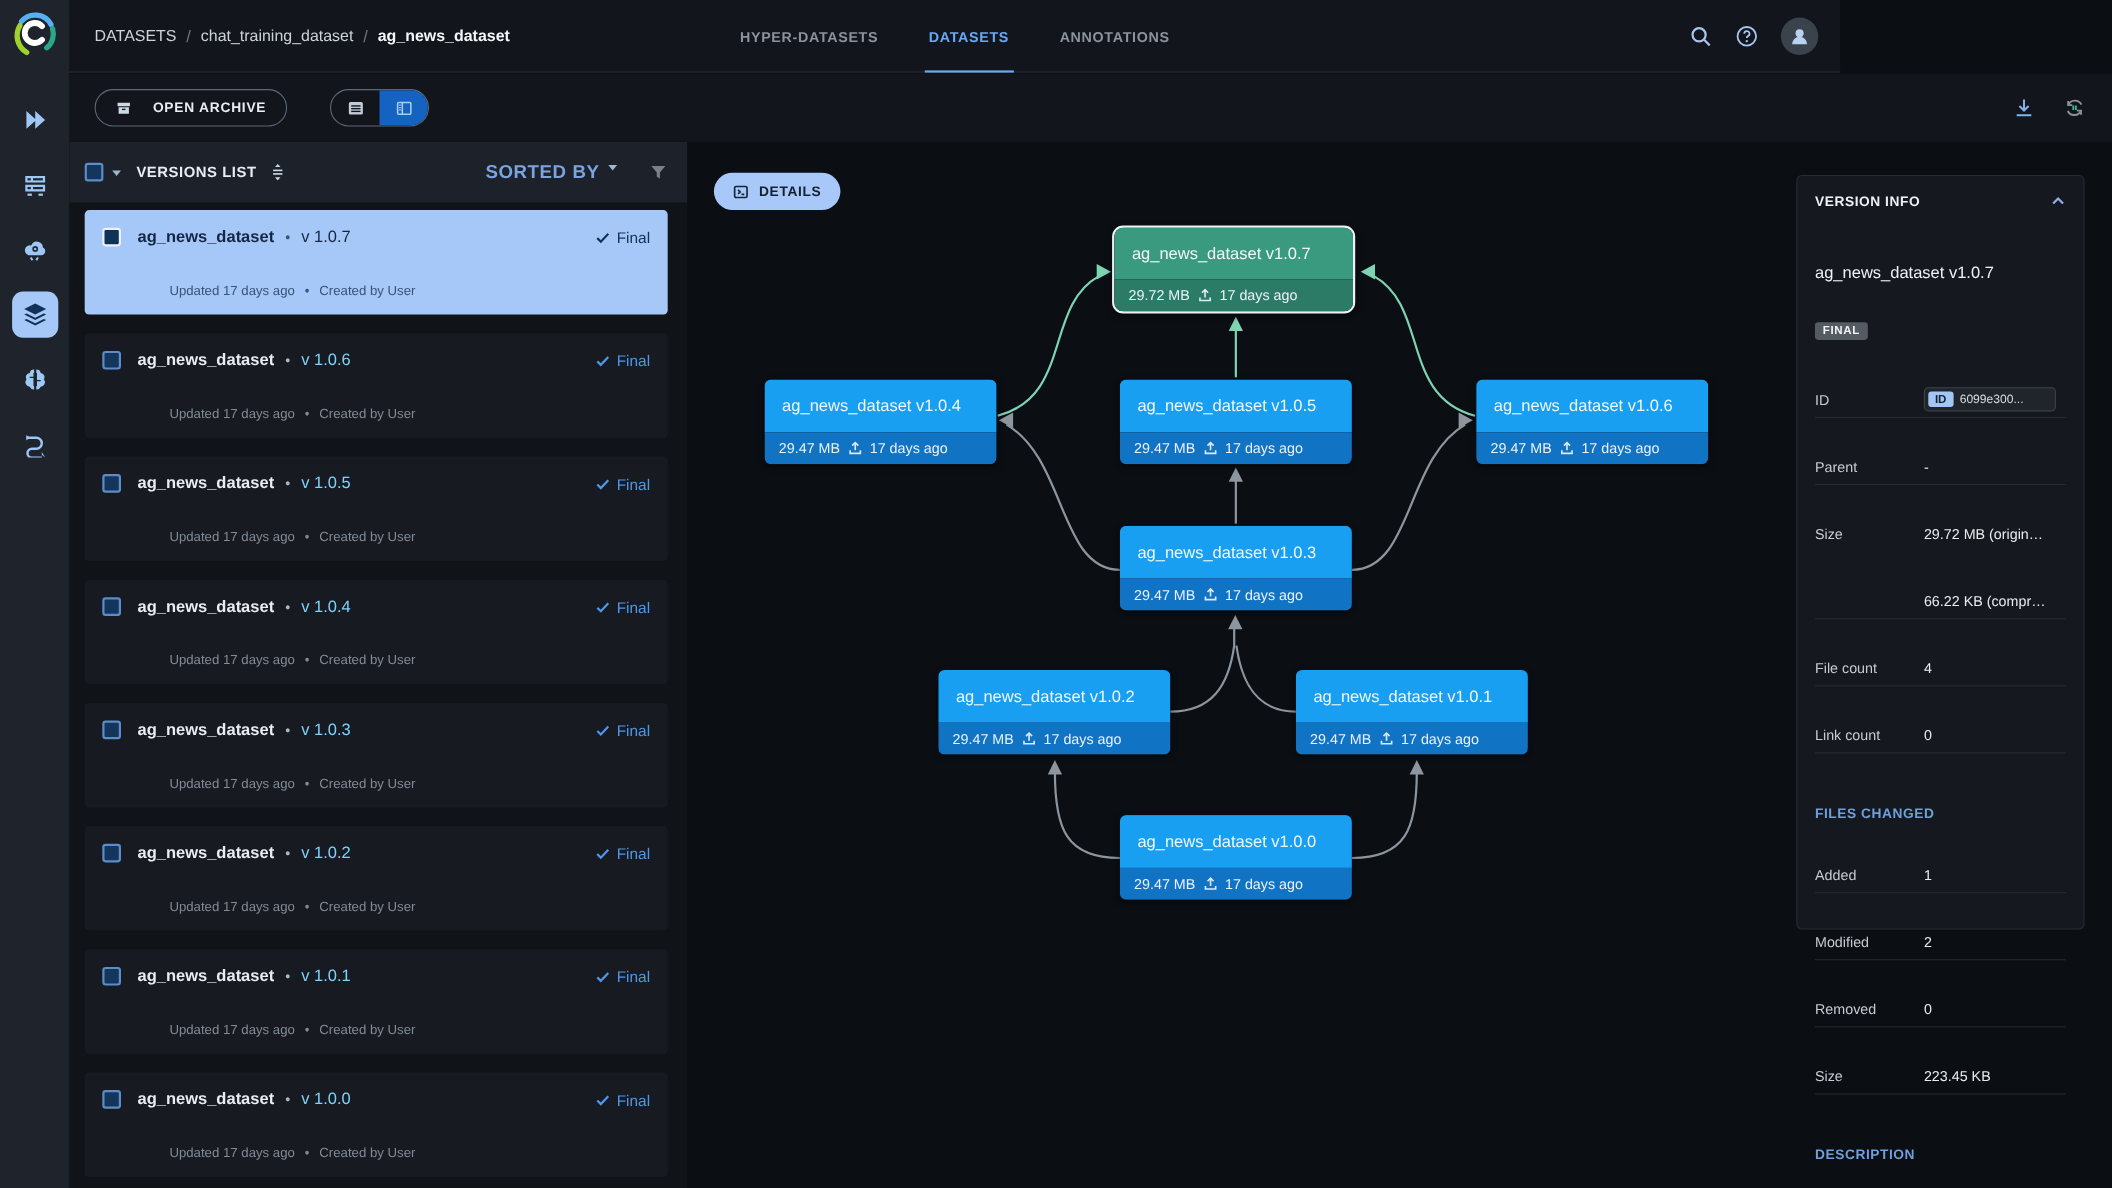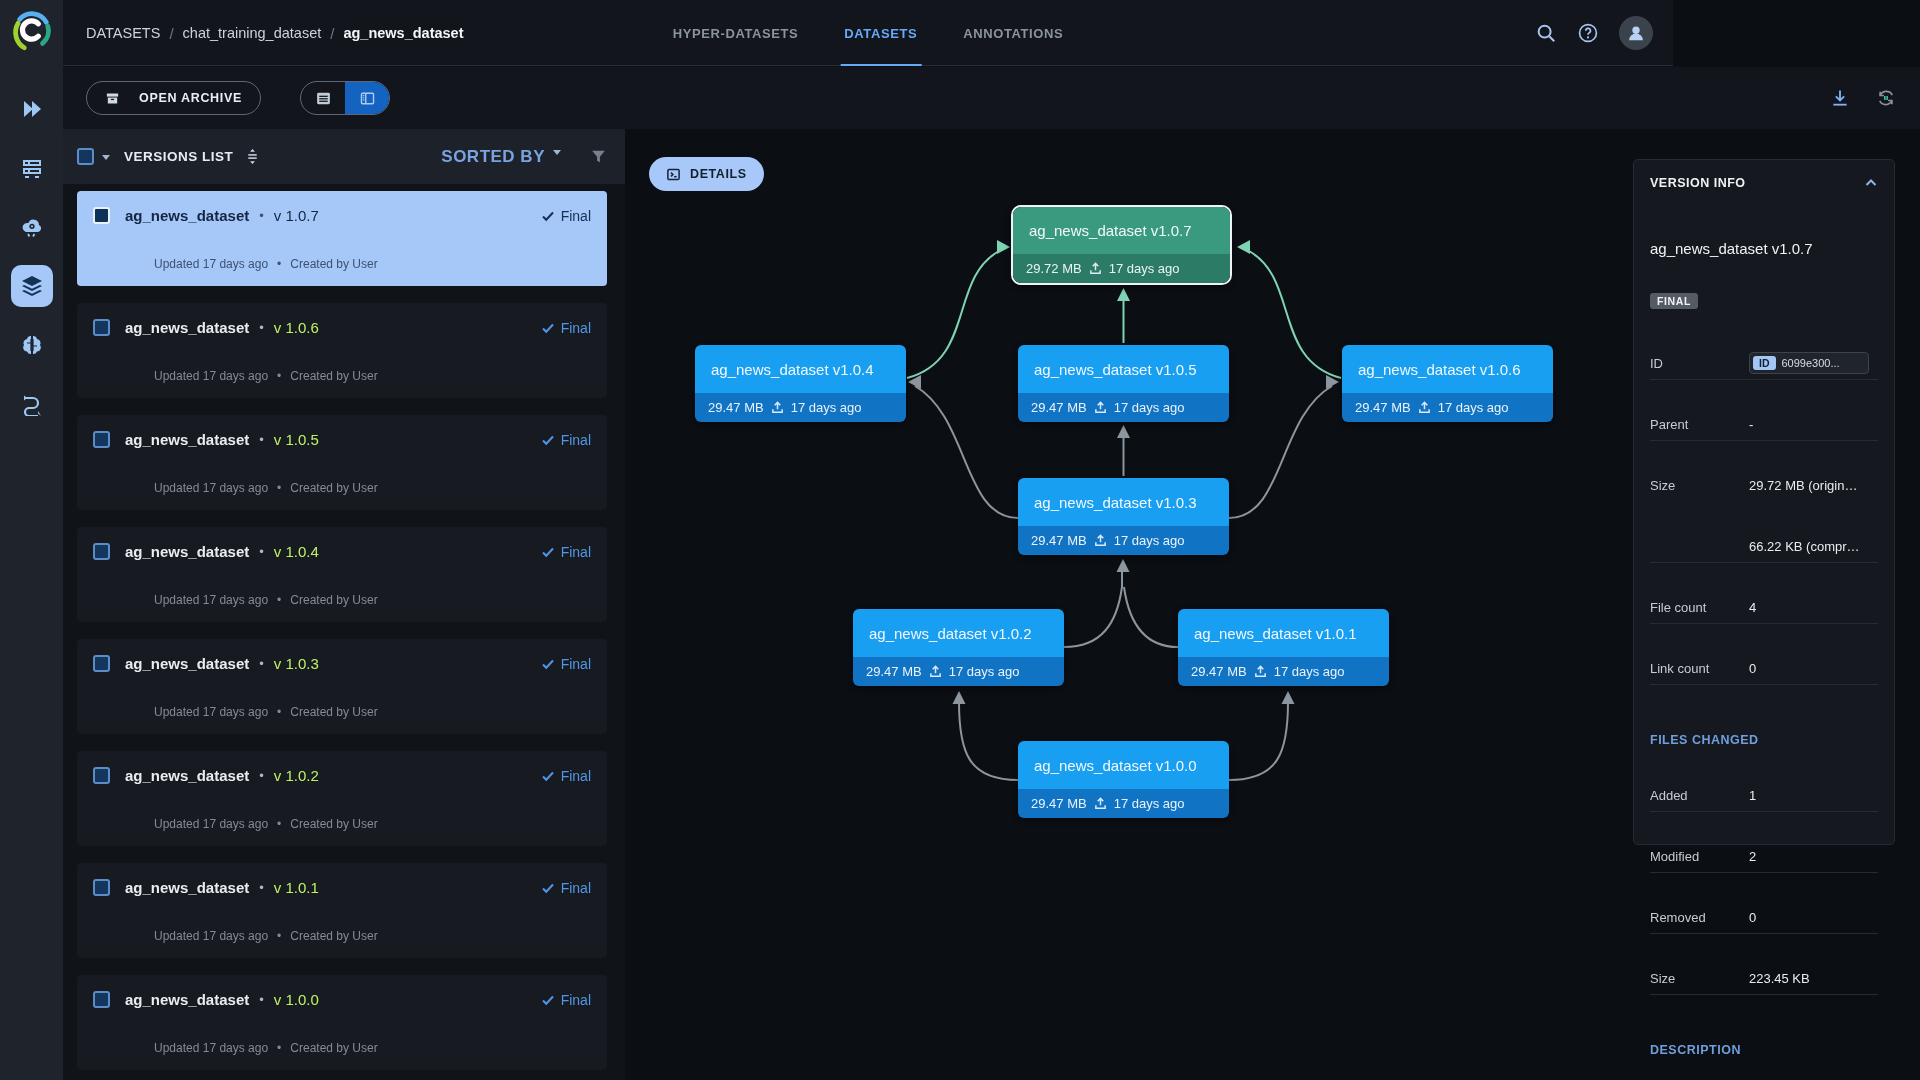--- a/index.html
+++ b/index.html
@@ -48,21 +48,21 @@
   #vl-title { margin-left:13px; font-size:13.5px; font-weight:bold; letter-spacing:.5px; color:#e8edf3; }
   #vl-unfold { margin-left:12px; color:#cdd6e0; cursor:pointer; }
   #vl-spacer { flex:1; }
   #sorted-by { display:flex; align-items:flex-start; gap:7px; color:#7aa3e0; font-size:17px; font-weight:bold; letter-spacing:.5px; cursor:pointer; }
   #vl-filter { margin-left:28px; color:#77818c; cursor:pointer; }
   #vl-items { padding-top:7px; }
   .vitem { margin:0 18px 17px 14px; height:95px; background:#171a21; border-radius:4px; position:relative; cursor:pointer; }
   .vitem .row1 { position:absolute; left:16px; right:16px; top:16px; display:flex; align-items:center; }
   .vitem .vname { margin-left:15px; font-size:15px; font-weight:bold; color:#e9edf2; }
   .vitem .dot { margin:0 10px; color:#aeb6c0; font-size:13px; }
-  .vitem .vver { font-size:15px; color:#bef264; }
+  .vitem .vver { font-size:15px; color:#7dd3fc; }
   .vitem .vstatus { margin-left:auto; display:flex; align-items:center; gap:6px; color:#4f97ea; font-size:14px; }
   .vitem .vstatus svg { width:14px; height:14px; }
   .vitem .row2 { position:absolute; left:63px; bottom:15px; font-size:12px; color:#828b96; display:flex; gap:9px; align-items:center;margin-left:14px; }
   .vitem.selected { background:#a6c8f8; }
   .vitem.selected .vname, .vitem.selected .vver { color:#142643; }
   .vitem.selected .dot { color:#3c537a; }
   .vitem.selected .vstatus { color:#153056; }
   .vitem.selected .row2 { color:#3b5175; }
   .vitem.selected .cbx { border-color:#eaf1fb; background:#0e3258; }
 

